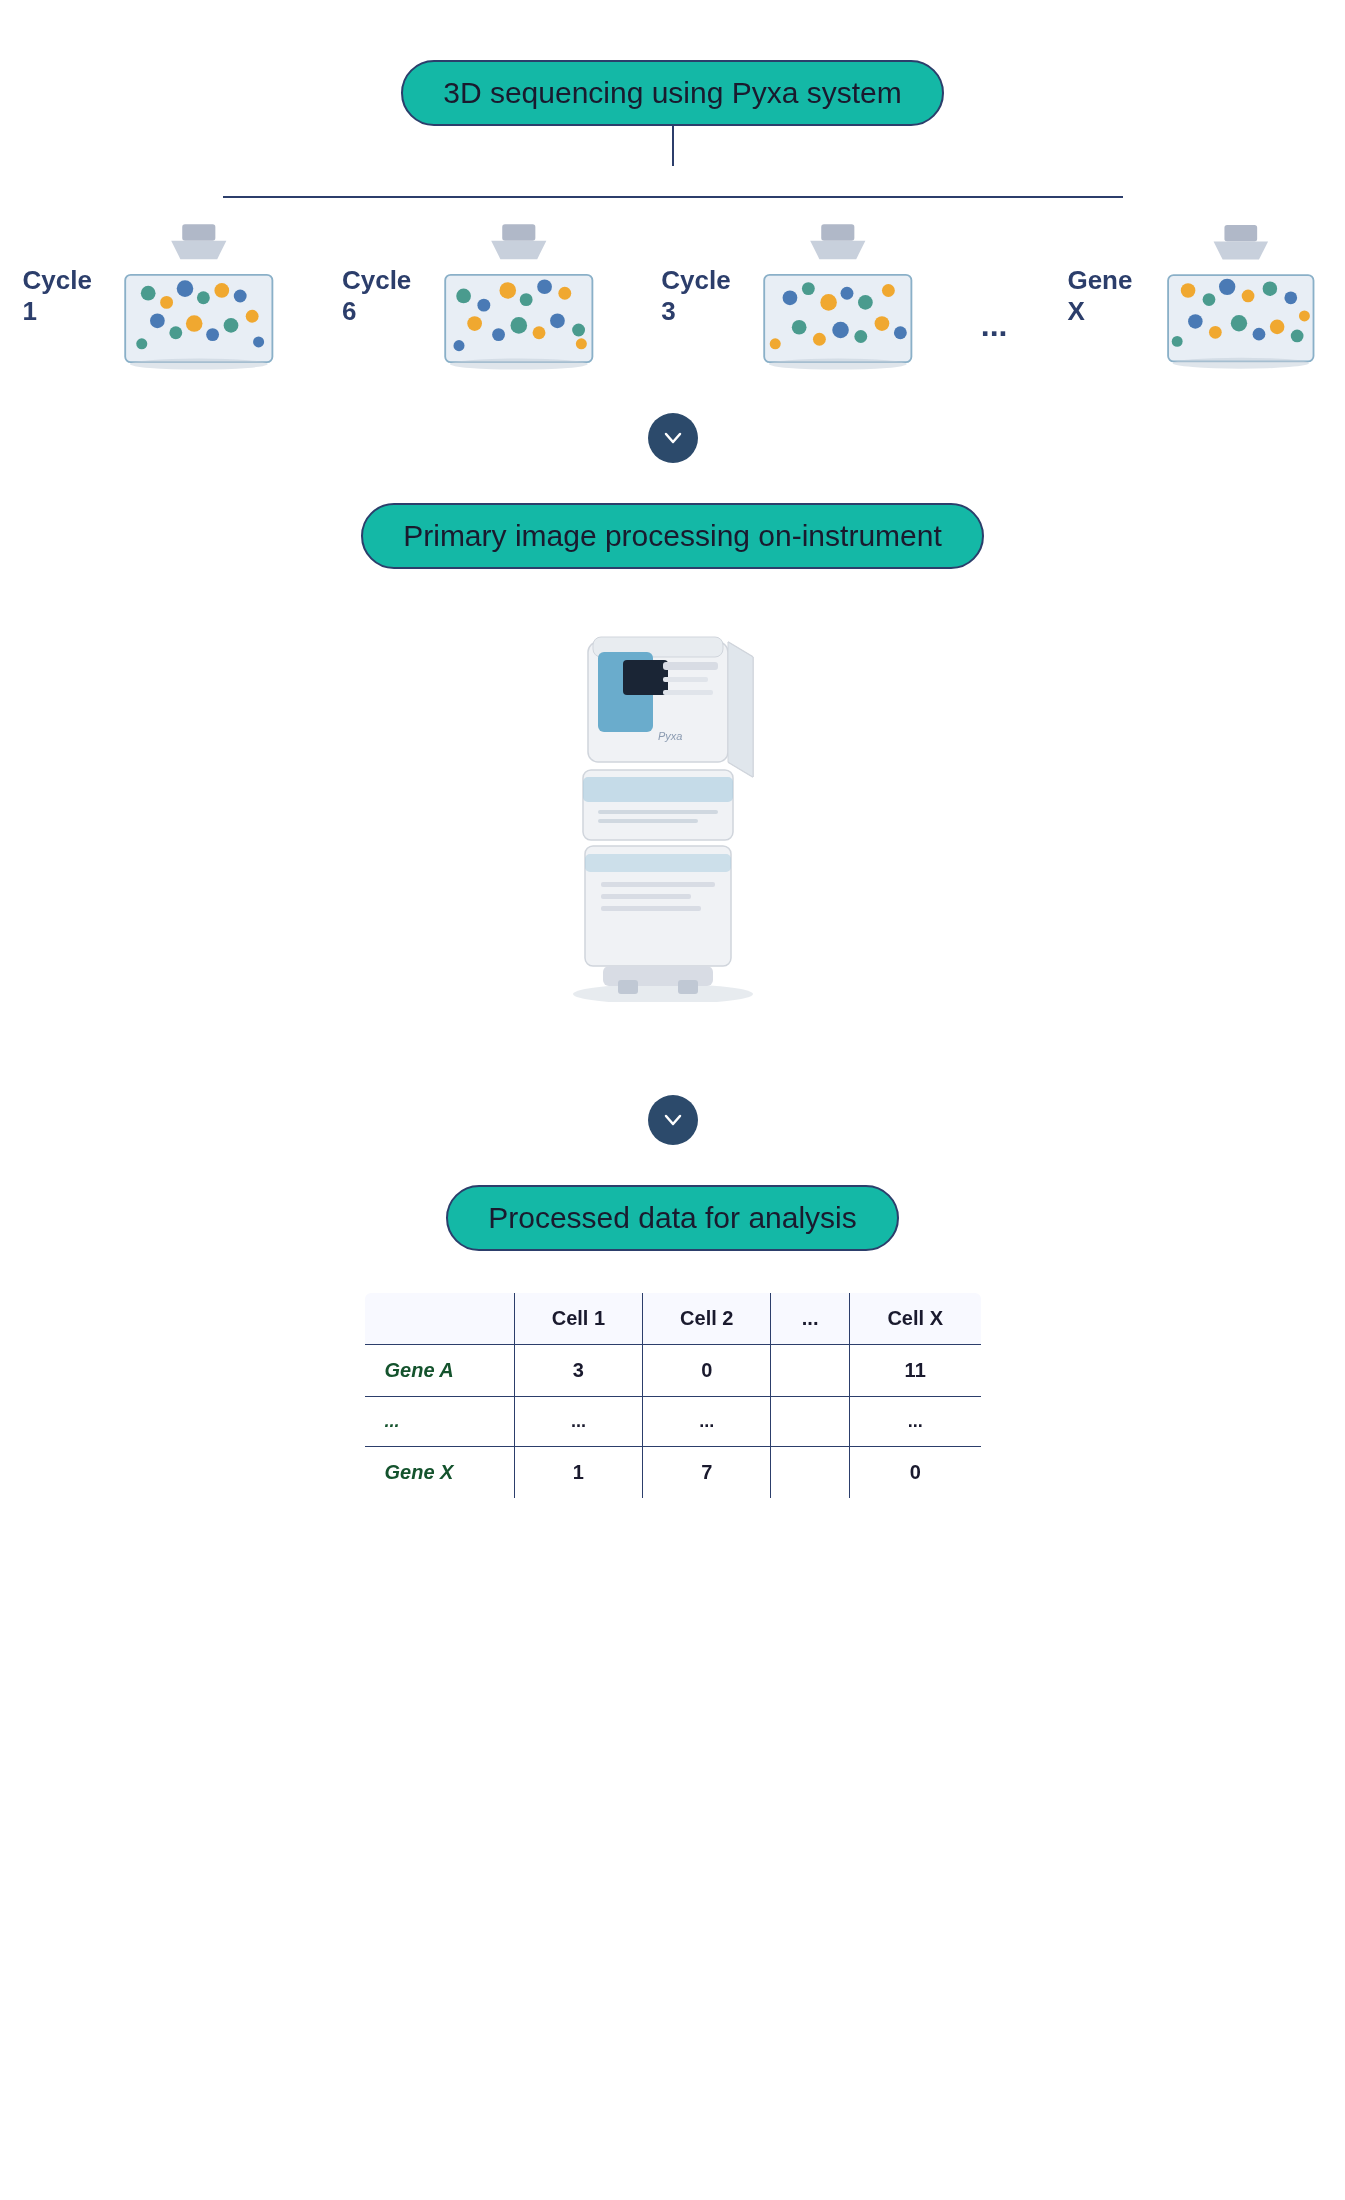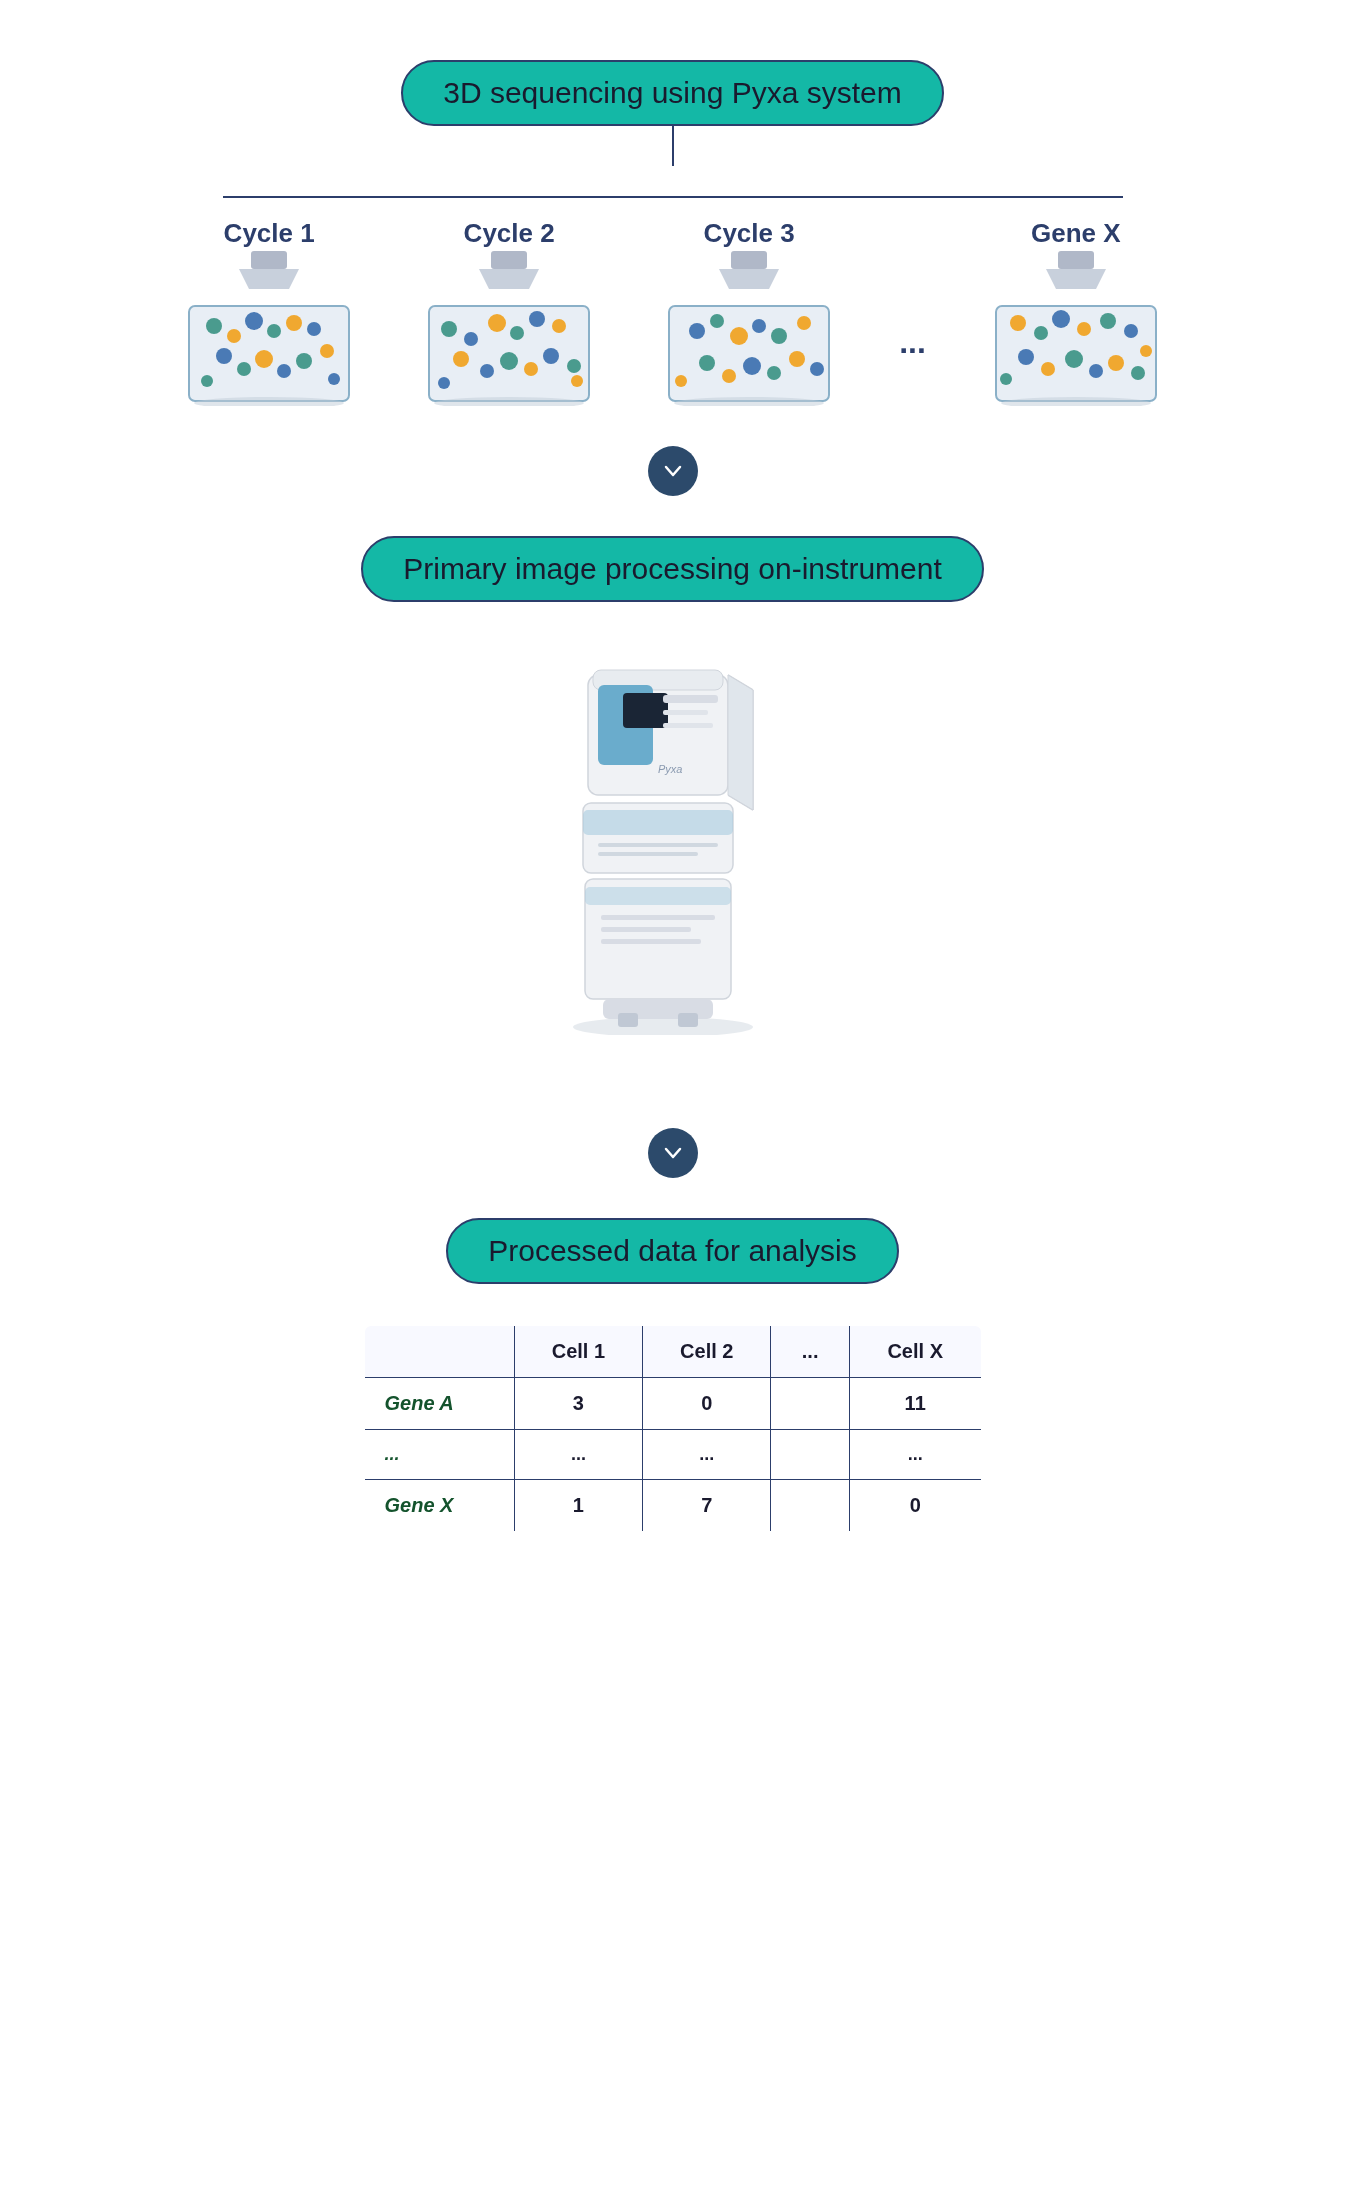--- a/index.html
+++ b/index.html
@@ -43,23 +43,23 @@
     .cycles-row {
       display: flex;
       align-items: flex-start;
       justify-content: center;
       gap: 60px;
       margin-top: 20px;
       width: 100%;
     }
     .cycle-item {
       display: flex;
-      flex-direction: column;
+      flex-direction: row;
       align-items: center;
-      gap: 2px;
+      gap: 10px;
     }
     .cycle-label {
       font-size: 26px;
       font-weight: 600;
       color: #2c3e6b;
     }
     .dots-label {
       font-size: 32px;
       font-weight: 600;
       color: #2c3e6b;
@@ -175,21 +175,21 @@
       <circle cx="125" cy="110" r="8" fill="#4a9b8e"></circle>
       <circle cx="148" cy="100" r="7" fill="#f0a830"></circle>
       <circle cx="28" cy="130" r="6" fill="#4a9b8e"></circle>
       <circle cx="155" cy="128" r="6" fill="#4a7ab5"></circle>
 
       <ellipse cx="90" cy="152" rx="75" ry="6" fill="#c0ccd8" opacity="0.5"></ellipse>
     </svg>
   </div>
 
   <div class="cycle-item">
-    <span class="cycle-label">Cycle 2</span>
+    <span class="cycle-label">Cycle 6</span>
     <svg class="dish-svg" viewBox="0 0 180 155" xmlns="http://www.w3.org/2000/svg">
       <rect x="72" y="0" width="36" height="18" rx="3" fill="#b0b8c8"></rect>
       <polygon points="60,18 120,18 110,38 70,38" fill="#c8d0dc"></polygon>
       <rect x="10" y="55" width="160" height="95" rx="6" fill="#e8eef5" stroke="#8ab0c8" stroke-width="2"></rect>
       <circle cx="30" cy="78" r="8" fill="#4a9b8e"></circle>
       <circle cx="52" cy="88" r="7" fill="#4a7ab5"></circle>
       <circle cx="78" cy="72" r="9" fill="#f0a830"></circle>
       <circle cx="98" cy="82" r="7" fill="#4a9b8e"></circle>
       <circle cx="118" cy="68" r="8" fill="#4a7ab5"></circle>
       <circle cx="140" cy="75" r="7" fill="#f0a830"></circle>

